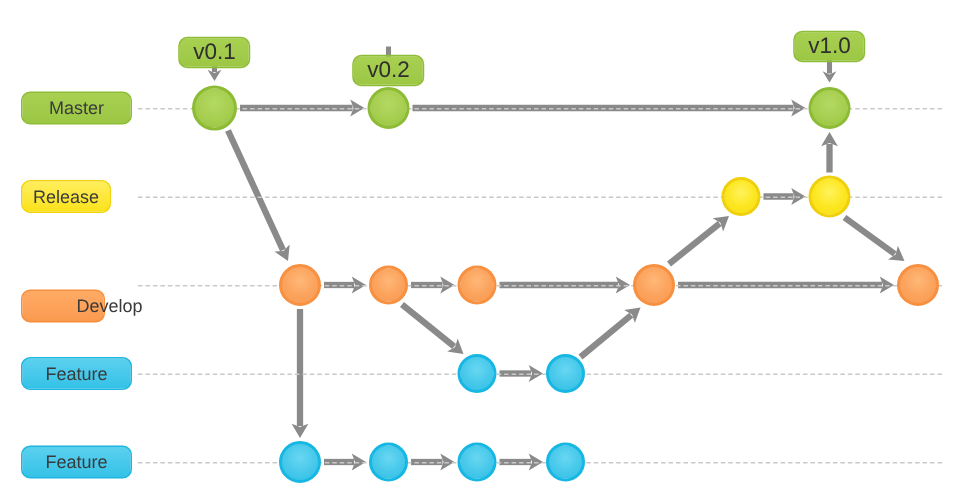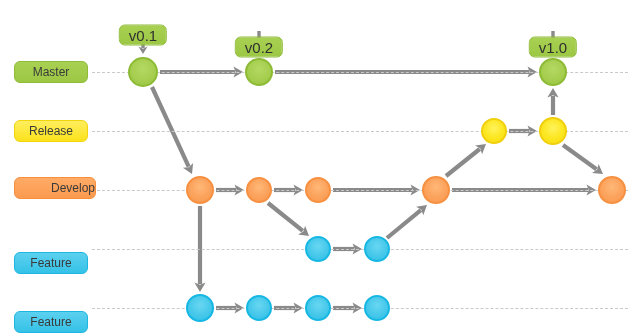--- a/index.html
+++ b/index.html
@@ -56,21 +56,20 @@
     background:linear-gradient(180deg,#ffee5e 0%,#fbe21b 100%);
     border:1px solid #f2d40e;
   }
   .branch-label.orange{
     background:linear-gradient(180deg,#ffab66 0%,#fb9a4f 100%);
     border:1px solid #f68f3e;
   }
   .branch-label.blue{
     background:linear-gradient(180deg,#5cd0ef 0%,#34c2e7 100%);
     border:1px solid #1db6e0;
-    margin-top:14px;
   }
 
   .tag{
     position:absolute;
     transform:translate(-50%,-50%);
     height:21px;
     line-height:20px;
     border-radius:6px;
     font-size:15px;
     color:#2f2f2f;
@@ -177,29 +176,29 @@
 
   <div id="guides">
       <div style="position: absolute; left: 92px; top: 72px; width: 536px; height: 0px; border-top: 1px dashed rgb(201, 201, 201);"></div>
       <div style="position: absolute; left: 92px; top: 131px; width: 536px; height: 0px; border-top: 1px dashed rgb(201, 201, 201);"></div>
       <div style="position: absolute; left: 92px; top: 190px; width: 536px; height: 0px; border-top: 1px dashed rgb(201, 201, 201);"></div>
       <div style="position: absolute; left: 92px; top: 249px; width: 536px; height: 0px; border-top: 1px dashed rgb(201, 201, 201);"></div>
       <div style="position: absolute; left: 92px; top: 308px; width: 536px; height: 0px; border-top: 1px dashed rgb(201, 201, 201);"></div>
     </div>
   <div id="labels">
       <div class="branch-label green" style="left: 14px; top: 72px; width: 74px;">Master</div>
-      <div class="branch-label yellow" style="left: 14px; top: 131px; width: 74px;">Release</div>
-      <div class="branch-label orange" style="left: 14px; top: 188px; width: 82px; padding-left: 36px;">Develop</div>
+      <div class="branch-label yellow" style="left: 14px; top: 131px; width: 60px;">Release</div>
+      <div class="branch-label orange" style="left: 14px; top: 204px; width: 56px; padding-left: 36px;">Develop</div>
       <div class="branch-label blue" style="left: 14px; top: 249px; width: 74px;">Feature</div>
       <div class="branch-label blue" style="left: 14px; top: 308px; width: 74px;">Feature</div>
     </div>
   <div id="tags">
       <div class="tag" style="left: 143px; top: 16px;">v0.1</div>
       <div class="tag" style="left: 259px; top: 28px;">v0.2</div>
-      <div class="tag" style="left: 553px; top: 28px;">v1.0</div>
+      <div class="tag" style="left: 553px; top: 12px;">v1.0</div>
     </div>
   <div id="nodes">
       <div class="node green" style="left: 143px; top: 72px; width: 30px; height: 30px;"></div>
       <div class="node green" style="left: 259px; top: 72px; width: 28px; height: 28px;"></div>
       <div class="node green" style="left: 553px; top: 72px; width: 28px; height: 28px;"></div>
       <div class="node yellow" style="left: 494px; top: 131px; width: 26px; height: 26px;"></div>
       <div class="node yellow" style="left: 553px; top: 131px; width: 28px; height: 28px;"></div>
       <div class="node orange" style="left: 200px; top: 190px; width: 28px; height: 28px;"></div>
       <div class="node orange" style="left: 259px; top: 190px; width: 26px; height: 26px;"></div>
       <div class="node orange" style="left: 318px; top: 190px; width: 26px; height: 26px;"></div>

